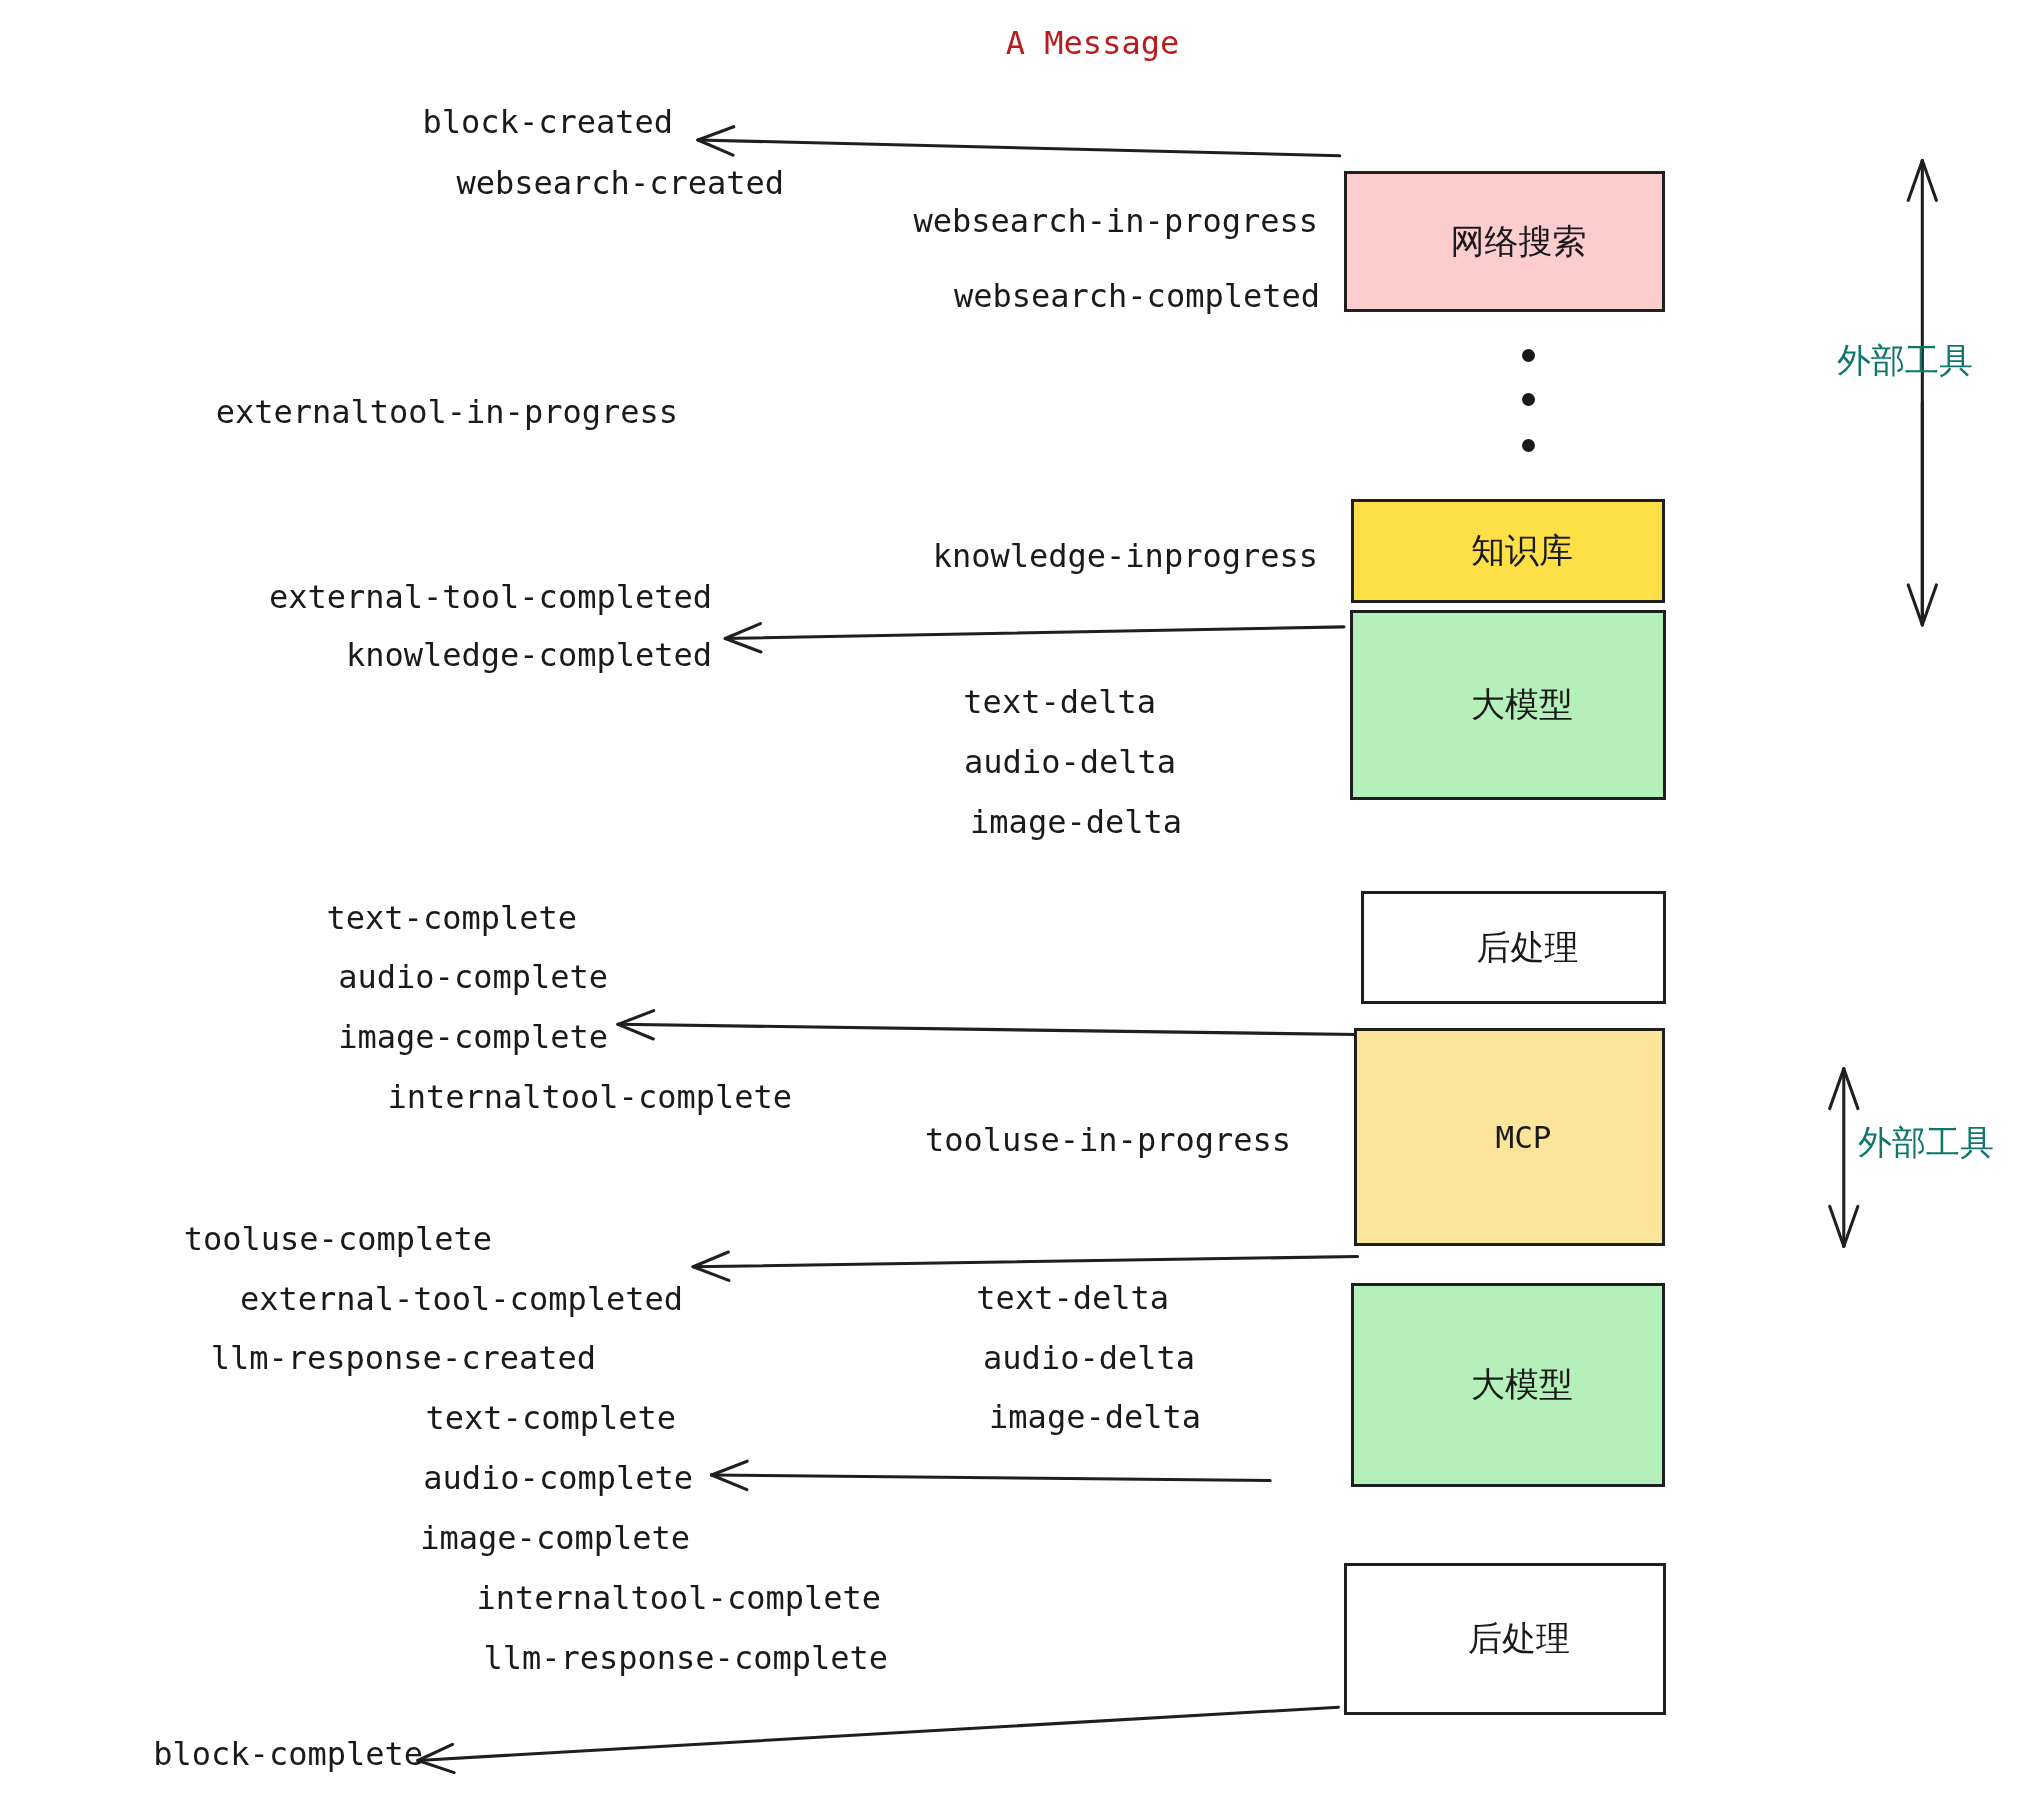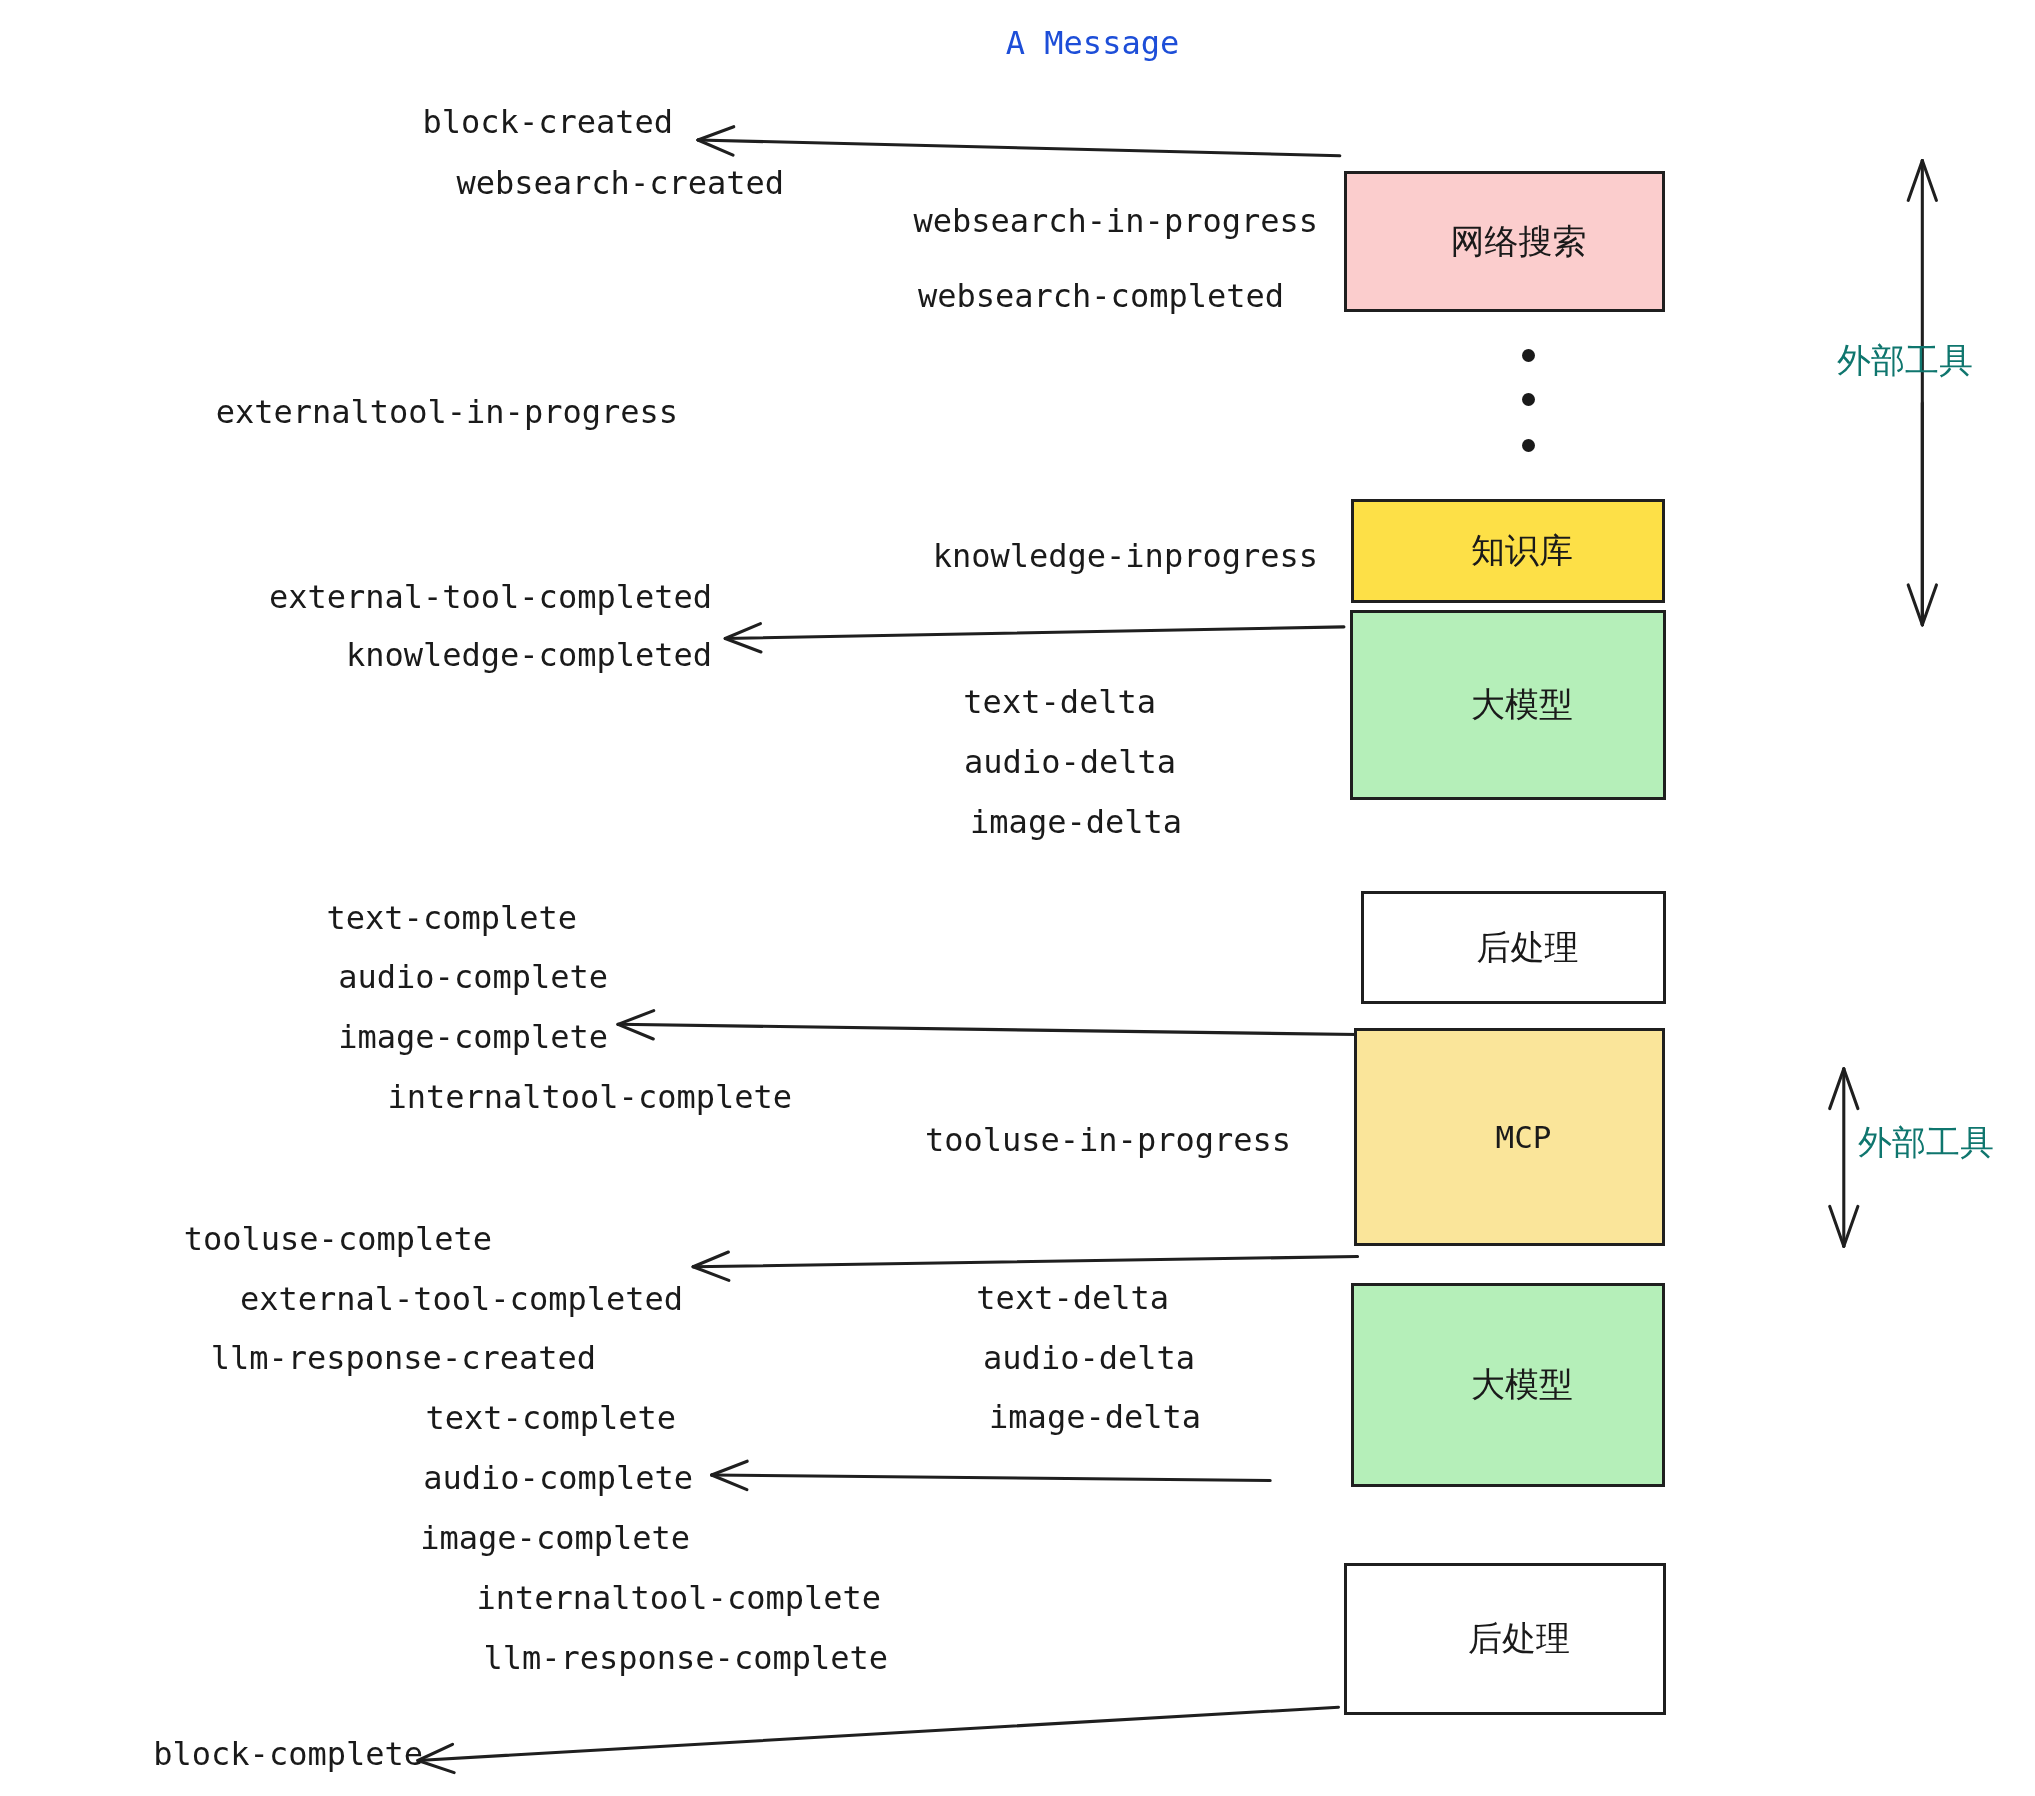--- a/index.html
+++ b/index.html
@@ -22,21 +22,21 @@
     line-height: 1;
     color: #1a1a1a;
     white-space: pre;
     letter-spacing: 0px;
   }
   .evt.ra { text-align: right; }
   .title {
     position: absolute;
     font-family: "DejaVu Sans Mono", "Liberation Mono", monospace;
     font-size: 32px;
-    color: #1d4ed8;
+    color: #b91c1c;
     white-space: pre;
     text-align: center;
   }
   .node {
     position: absolute;
     box-sizing: border-box;
     border: 3.4px solid #1f1f1f;
     display: flex;
     align-items: center;
     justify-content: center;
@@ -188,21 +188,21 @@
       <div class="evt ra" style="left: 0px; top: 1402px; width: 676px;">text-complete</div>
       <div class="evt ra" style="left: 0px; top: 1462px; width: 693px;">audio-complete</div>
       <div class="evt ra" style="left: 0px; top: 1522px; width: 690px;">image-complete</div>
       <div class="evt ra" style="left: 0px; top: 1582px; width: 881px;">internaltool-complete</div>
       <div class="evt ra" style="left: 0px; top: 1642px; width: 888px;">llm-response-complete</div>
       <div class="evt ra" style="left: 0px; top: 1738px; width: 396px; padding-left: 27px;">block-complete</div>
     </div>
 
   <div id="events-right-layer">
       <div class="evt ra" style="left: 0px; top: 205px; width: 1318px;">websearch-in-progress</div>
-      <div class="evt ra" style="left: 0px; top: 280px; width: 1284px;">websearch-completed</div>
+      <div class="evt ra" style="left: 0px; top: 280px; width: 1284px; padding-left: 36px;">websearch-completed</div>
       <div class="evt ra" style="left: 0px; top: 540px; width: 1318px;">knowledge-inprogress</div>
       <div class="evt ra" style="left: 0px; top: 686px; width: 1156px;">text-delta</div>
       <div class="evt ra" style="left: 0px; top: 746px; width: 1176px;">audio-delta</div>
       <div class="evt ra" style="left: 0px; top: 806px; width: 1182px;">image-delta</div>
       <div class="evt ra" style="left: 0px; top: 1124px; width: 1291px;">tooluse-in-progress</div>
       <div class="evt ra" style="left: 0px; top: 1282px; width: 1169px;">text-delta</div>
       <div class="evt ra" style="left: 0px; top: 1342px; width: 1195px;">audio-delta</div>
       <div class="evt ra" style="left: 0px; top: 1401px; width: 1201px;">image-delta</div>
     </div>
 

